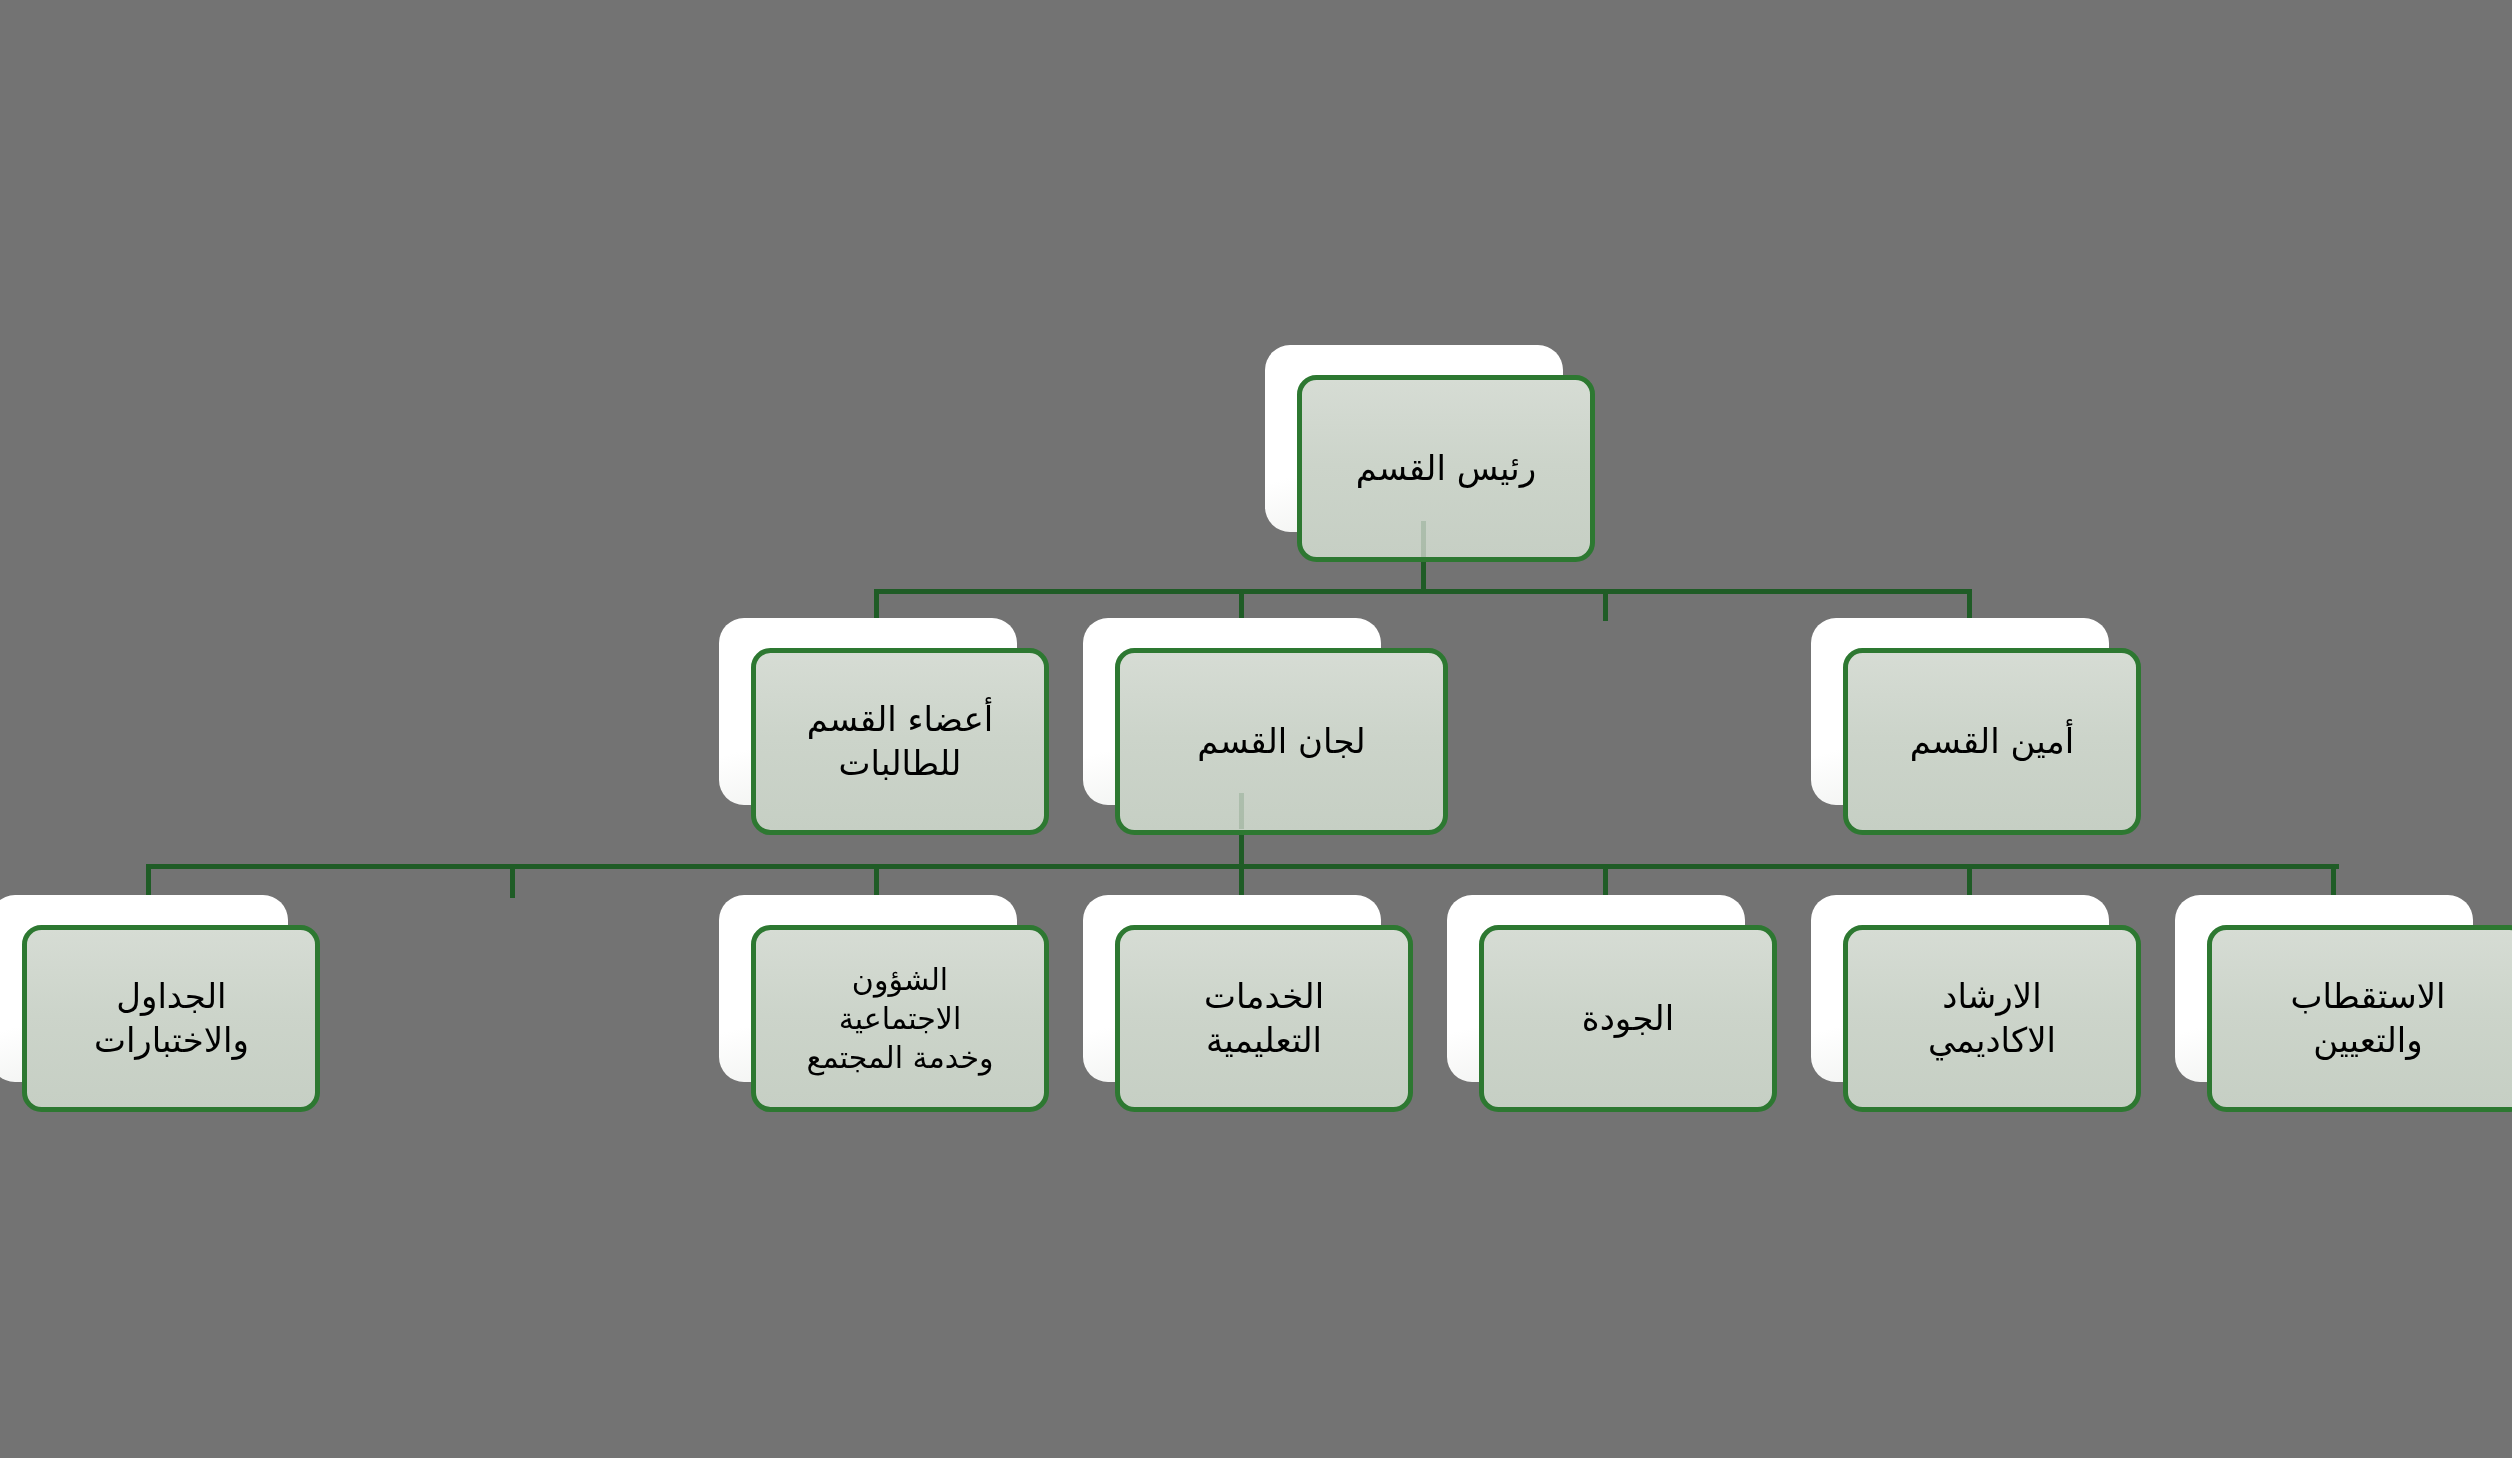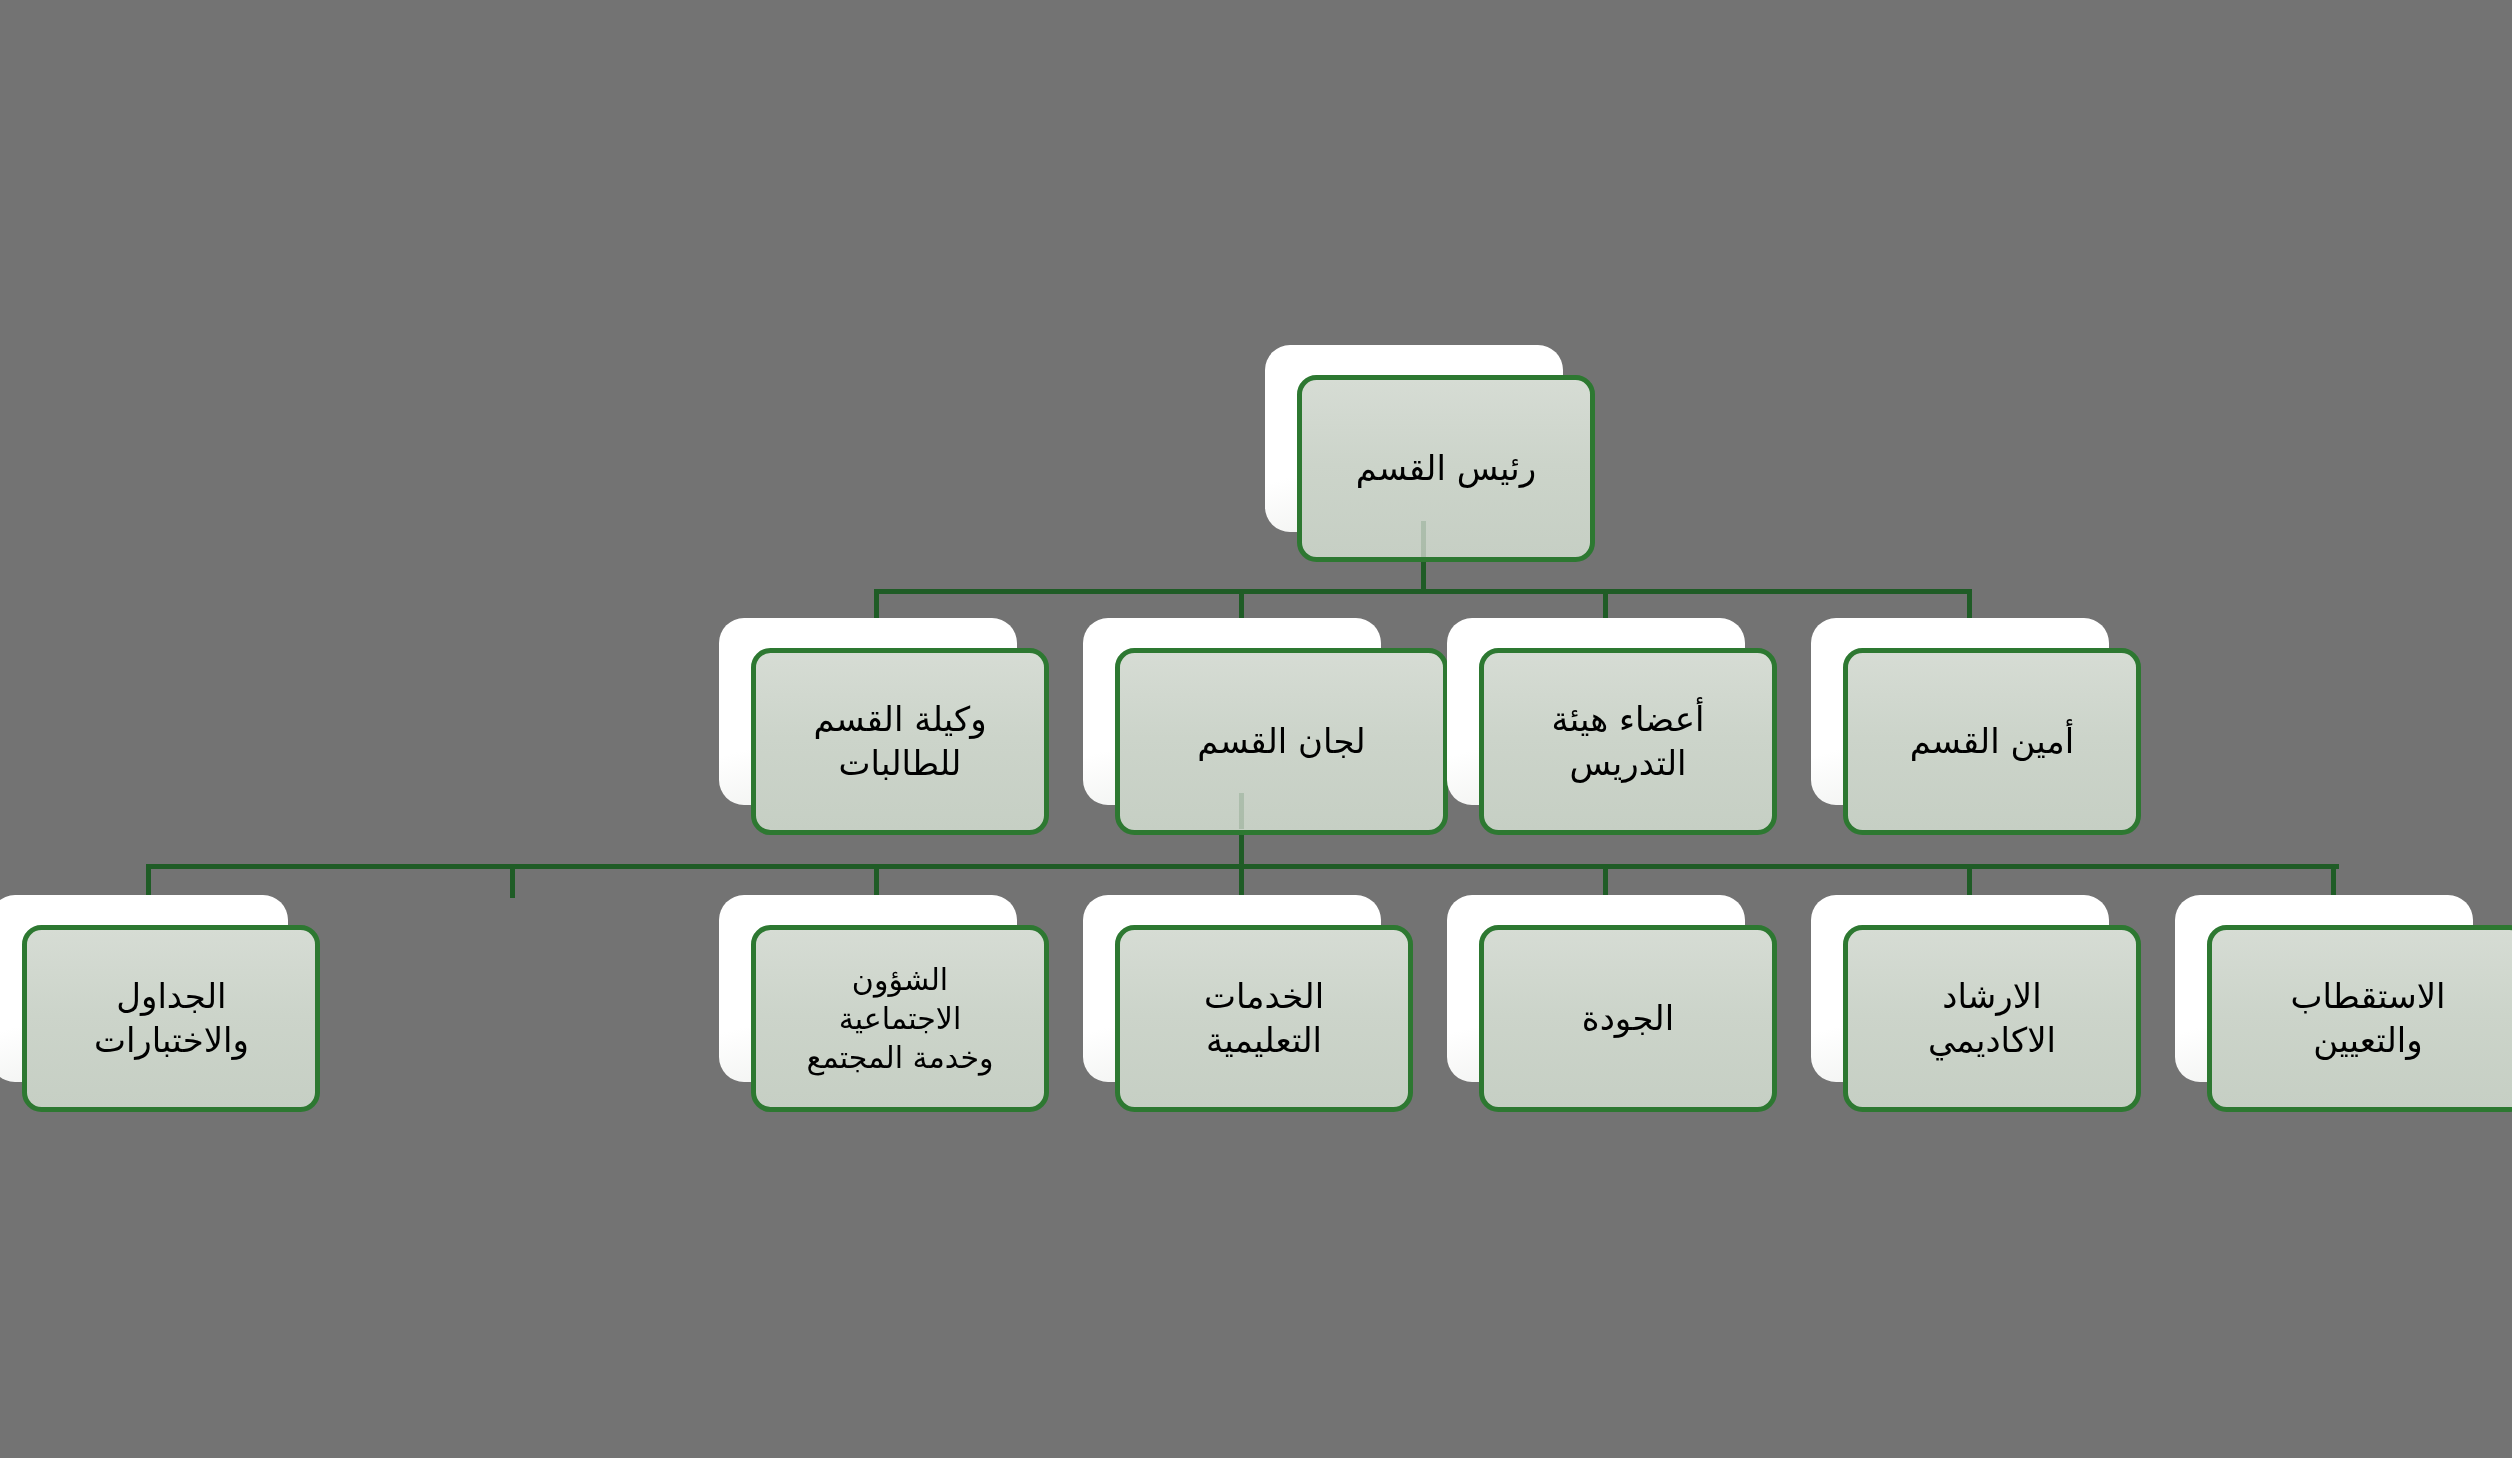--- a/index.html
+++ b/index.html
@@ -51,35 +51,28 @@
   <div class="node" style="left:1297px;top:375px;">
     <div class="shadow"></div>
     <div class="box">
       <span class="lbl">رئيس القسم</span>
     </div>
   </div>
 
   <div class="node" style="left:751px;top:648px;">
     <div class="shadow"></div>
     <div class="box">
-      <span class="lbl">وكيلة القسم
+      <span class="lbl">أعضاء القسم
 للطالبات</span>
     </div>
   </div>
   <div class="node" style="left:1115px;top:648px;padding-left:35px;">
     <div class="shadow"></div>
     <div class="box">
       <span class="lbl">لجان القسم</span>
-    </div>
-  </div>
-  <div class="node" style="left:1479px;top:648px;">
-    <div class="shadow"></div>
-    <div class="box">
-      <span class="lbl">أعضاء هيئة
-التدريس</span>
     </div>
   </div>
   <div class="node" style="left:1843px;top:648px;">
     <div class="shadow"></div>
     <div class="box">
       <span class="lbl">أمين القسم</span>
     </div>
   </div>
 
   <div class="node" style="left:22.4px;top:925px;">

